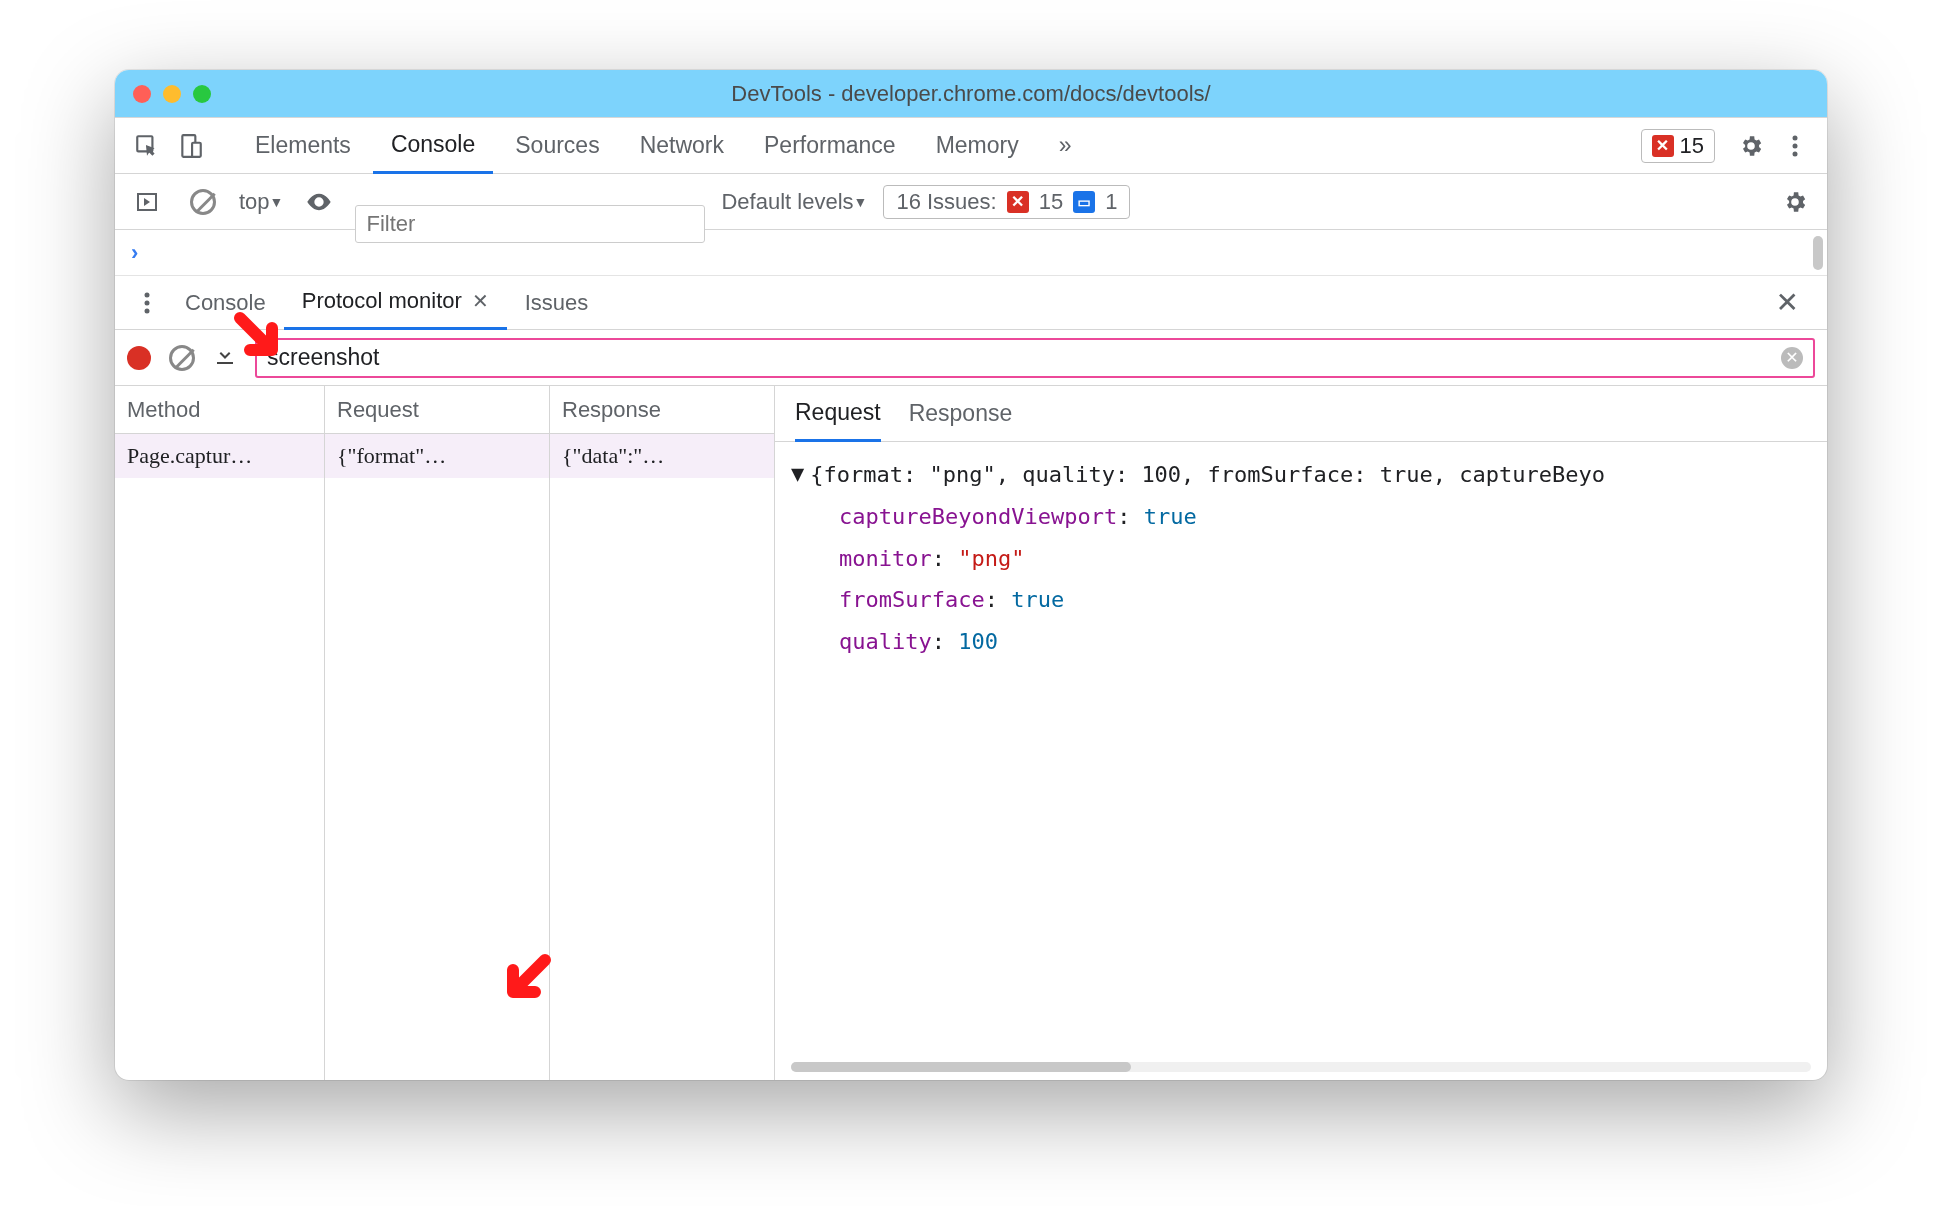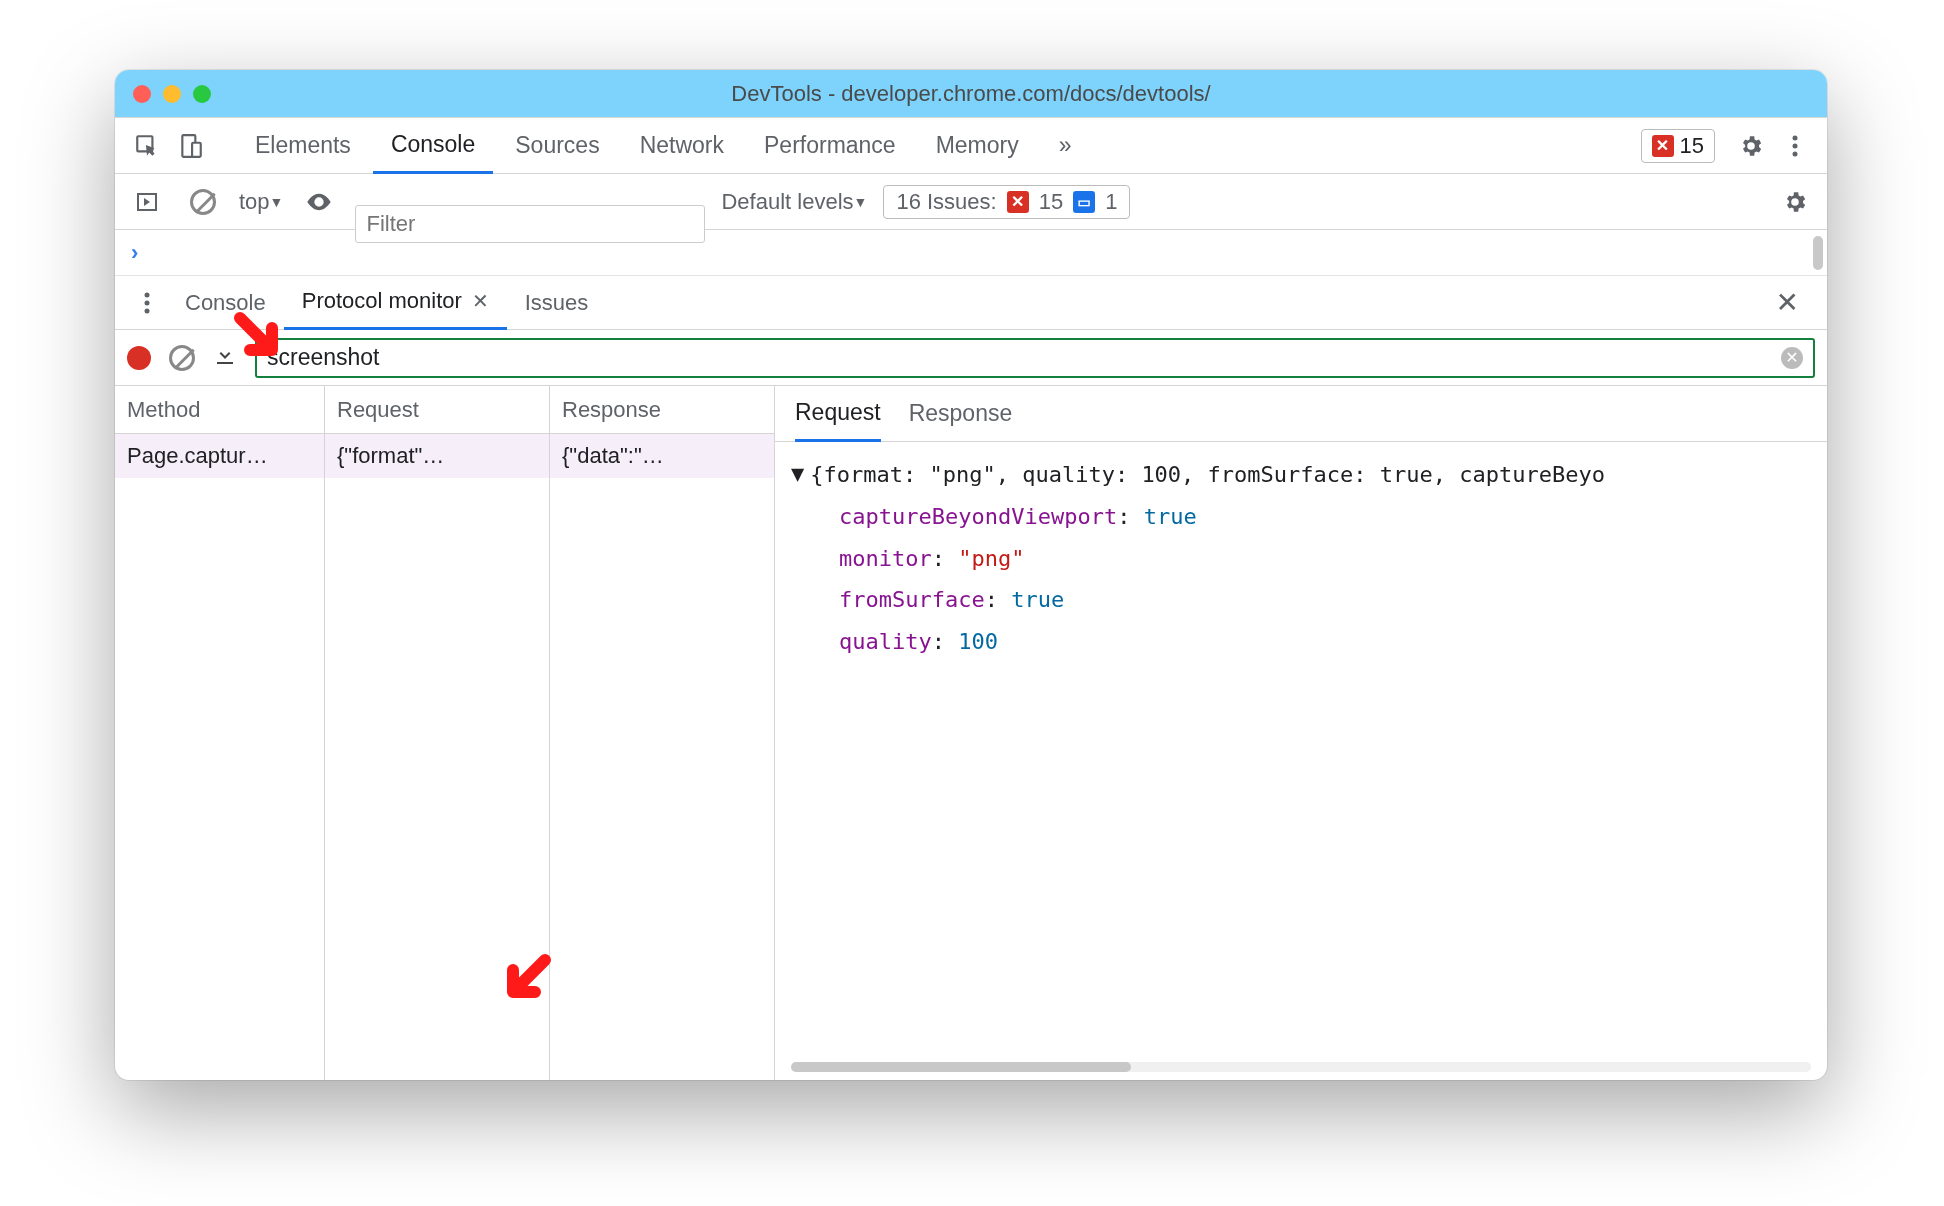--- a/index.html
+++ b/index.html
@@ -55,31 +55,31 @@
 .drawer-close { margin-left: auto; padding: 0 16px; font-size: 28px; color: #5f6368; cursor: pointer; }
 .pm-toolbar {
   height: 56px; border-bottom: 1px solid #d5d5d5; display: flex; align-items: center;
   padding: 0 12px; gap: 18px;
 }
 .rec-dot { width: 24px; height: 24px; border-radius: 50%; background: #d93025; }
 .nocircle { width: 26px; height: 26px; border: 3px solid #888; border-radius: 50%; position: relative; }
 .nocircle::after { content:""; position:absolute; width:3px; height:26px; background:#888; left:11px; top:-2px; transform: rotate(45deg); }
 .dl-icon { color: #444; font-size: 24px; }
 .pm-filter {
-  flex: 1; height: 40px; border: 2px solid #15803d; border-radius: 3px;
+  flex: 1; height: 40px; border: 2px solid #ec4899; border-radius: 3px;
   display: flex; align-items: center; padding: 0 10px; font-size: 23px; color: #202124;
 }
 .pm-filter .clear { width: 22px; height: 22px; background: #bbb; border-radius: 50%; color: #fff;
   display: flex; align-items: center; justify-content: center; font-size: 16px; margin-left: auto; }
 .pm-body { flex: 1; display: flex; }
 .pm-left { width: 660px; display: flex; flex-direction: column; border-right: 1px solid #d5d5d5; }
 .pm-headers { display: flex; height: 48px; border-bottom: 1px solid #d5d5d5; font-size: 22px; color: #5f6368; }
 .pm-col { border-right: 1px solid #d5d5d5; display: flex; align-items: center; padding: 0 12px; overflow: hidden; white-space: nowrap; }
 .pm-col.c1 { width: 210px; } .pm-col.c2 { width: 225px; } .pm-col.c3 { flex: 1; border-right: none; }
-.pm-row { display: flex; height: 44px; font-size: 22px; font-family: Liberation Sans, sans-serif; background: #f6eef9; }
+.pm-row { display: flex; height: 44px; font-size: 22px; font-family: Liberation Serif, serif; background: #f6eef9; }
 .pm-row .pm-col { color: #202124; }
 .pm-grid-empty { flex: 1; display: flex; }
 .pm-grid-empty .vline { border-right: 1px solid #d5d5d5; }
 .vline.c1 { width: 210px; } .vline.c2 { width: 225px; }
 .pm-right { flex: 1; display: flex; flex-direction: column; border-top: 1px solid #d5d5d5; margin-top: -1px; }
 .detail-tabs { height: 56px; display: flex; align-items: center; gap: 28px; padding: 0 20px; font-size: 23px; color: #5f6368; border-bottom: 1px solid #d5d5d5; }
 .detail-tab { height: 56px; display: flex; align-items: center; cursor: pointer; }
 .detail-tab.active { color: #202124; border-bottom: 3px solid #1a73e8; }
 .json-view { flex: 1; padding: 12px 16px; font-family: Menlo, monospace; font-size: 22px; color: #202124; white-space: nowrap; overflow: hidden; position: relative; }
 .json-view .line { line-height: 1.9; }

